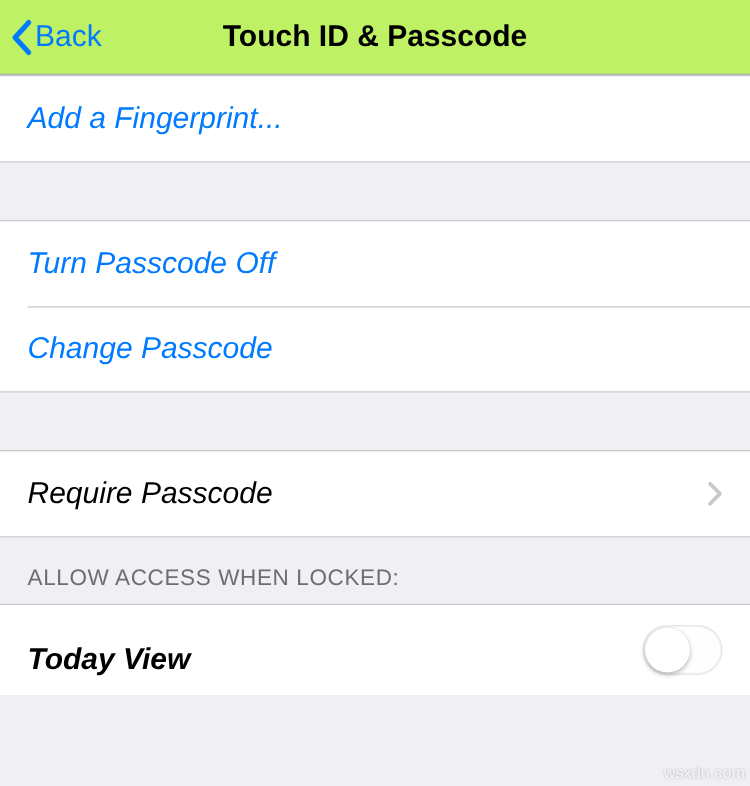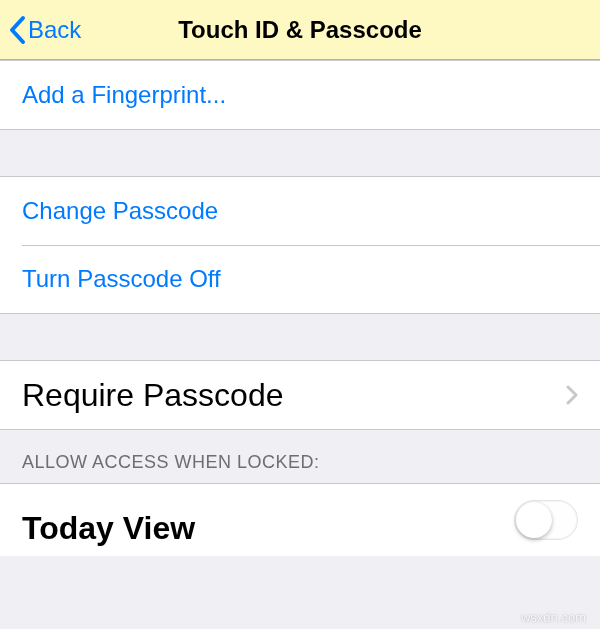--- a/index.html
+++ b/index.html
@@ -9,21 +9,21 @@
       width: 600px;
       height: 629px;
       overflow: hidden;
       color: #000;
     }
     .navbar {
       display: flex;
       align-items: center;
       justify-content: center;
       height: 60px;
-      background: #fef9c3;
+      background: #bef264;
       border-bottom: 1px solid #b2b2b2;
       position: relative;
     }
     .back-btn {
       position: absolute;
       left: 8px;
       top: 0;
       height: 60px;
       display: flex;
       align-items: center;
@@ -38,20 +38,21 @@
     }
     .title {
       font-size: 24px;
       font-weight: 600;
       color: #000;
     }
     .group {
       background: #fff;
       border-top: 1px solid #c8c7cc;
       border-bottom: 1px solid #c8c7cc;
+      font-style: italic;
     }
     .gap { height: 46px; }
     .group-header {
       padding: 22px 10px 10px 22px;
       font-size: 18px;
       color: #6d6d72;
       letter-spacing: 0.5px;
     }
     .row {
       display: flex;
@@ -63,36 +64,36 @@
     .row + .row::before {
       content: "";
       position: absolute;
       left: 22px;
       right: 0;
       top: 0;
       height: 1px;
       background: #c8c7cc;
     }
     .row.link .label { color: #007aff; font-size: 24px; }
-    .row .label { font-size: 32px; color: #000; flex: 1; }
+    .row .label { font-size: 24px; color: #000; flex: 1; }
     .row .value { font-size: 24px; color: #8a8a8e; margin-right: 10px; }
     .disclosure { color: #c7c7cc; display: inline-flex; align-items: center; }
     .switch {
       width: 64px; height: 40px; border-radius: 20px; background: #fefefe;
       border: 1px solid #e5e5ea; position: relative;
       box-shadow: inset 0 0 0 1px rgba(0,0,0,0.04);
     }
     .switch .knob {
       position: absolute; top: 1px; left: 1px; width: 36px; height: 36px;
       border-radius: 50%; background: #fff;
       box-shadow: 0 2px 4px rgba(0,0,0,0.25), 0 0 1px rgba(0,0,0,0.15);
     }
     .watermark {
       position: absolute;
-      right: 14px;
+      right: 4px;
       bottom: 4px;
       font-size: 13px;
       color: rgba(255,255,255,0.85);
       text-shadow: 0 0 2px rgba(0,0,0,0.3);
       pointer-events: none;
     }
   </style>
 </head>
 <body>
 
@@ -111,24 +112,24 @@
 <div class="group">
   <div class="row link">
     <span class="label">Add a Fingerprint...</span>
   </div>
 </div>
 
 <div class="gap"></div>
 
 <div class="group">
   <div class="row link">
-    <span class="label">Change Passcode</span>
+    <span class="label">Turn Passcode Off</span>
   </div>
   <div class="row link">
-    <span class="label">Turn Passcode Off</span>
+    <span class="label">Change Passcode</span>
   </div>
 </div>
 
 <div class="gap"></div>
 
 <div class="group">
   <div class="row">
     <span class="label">Require Passcode</span>
     <span class="disclosure">
       <svg width="12" height="20" viewBox="0 0 12 20">

